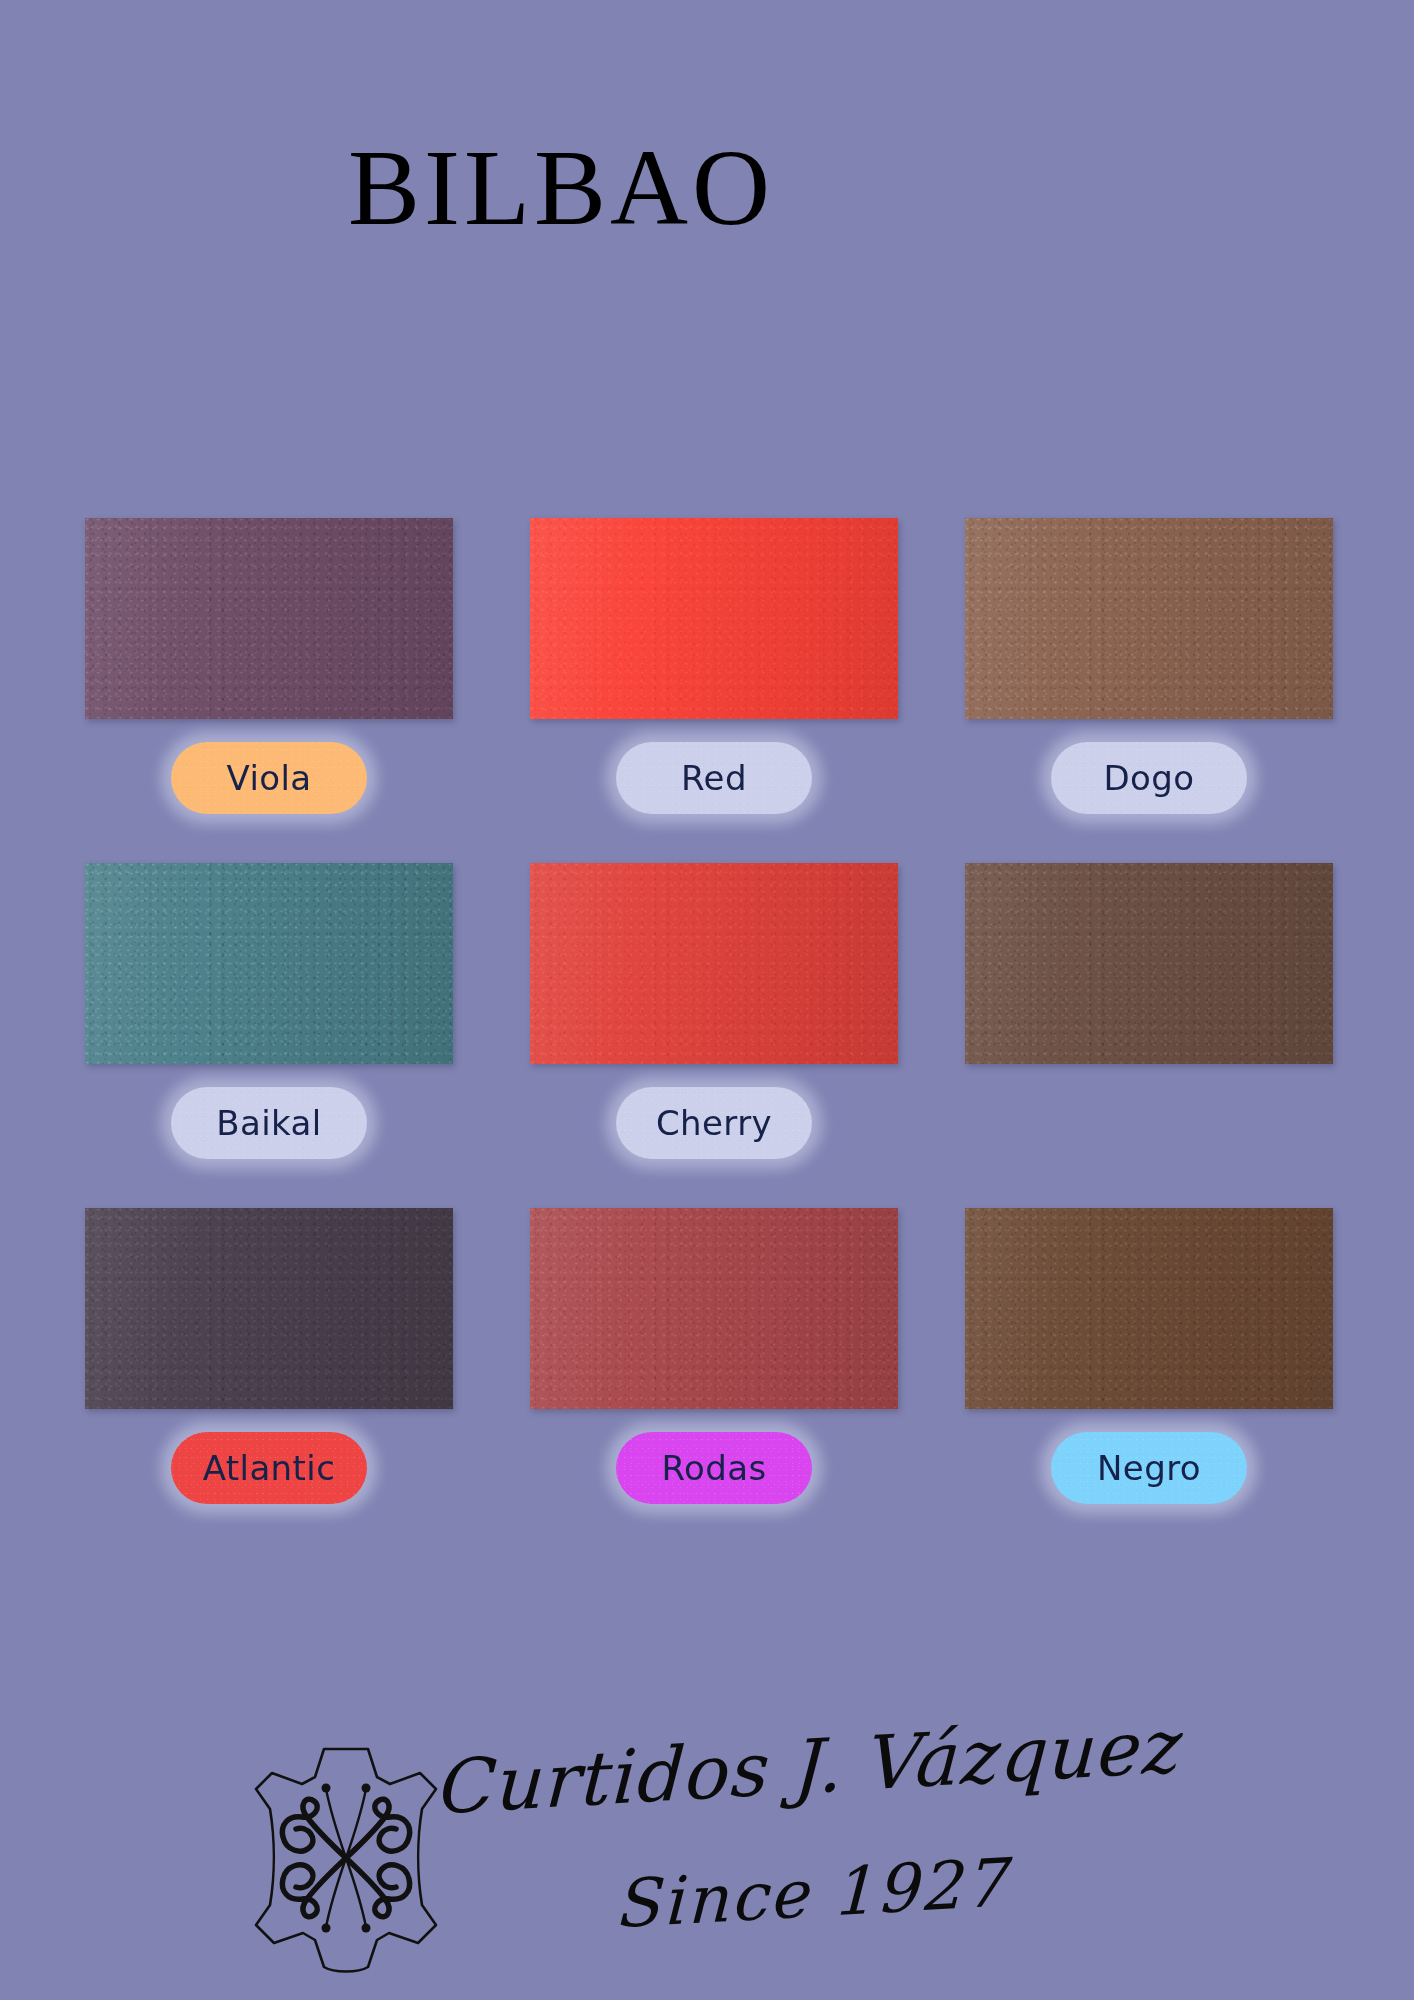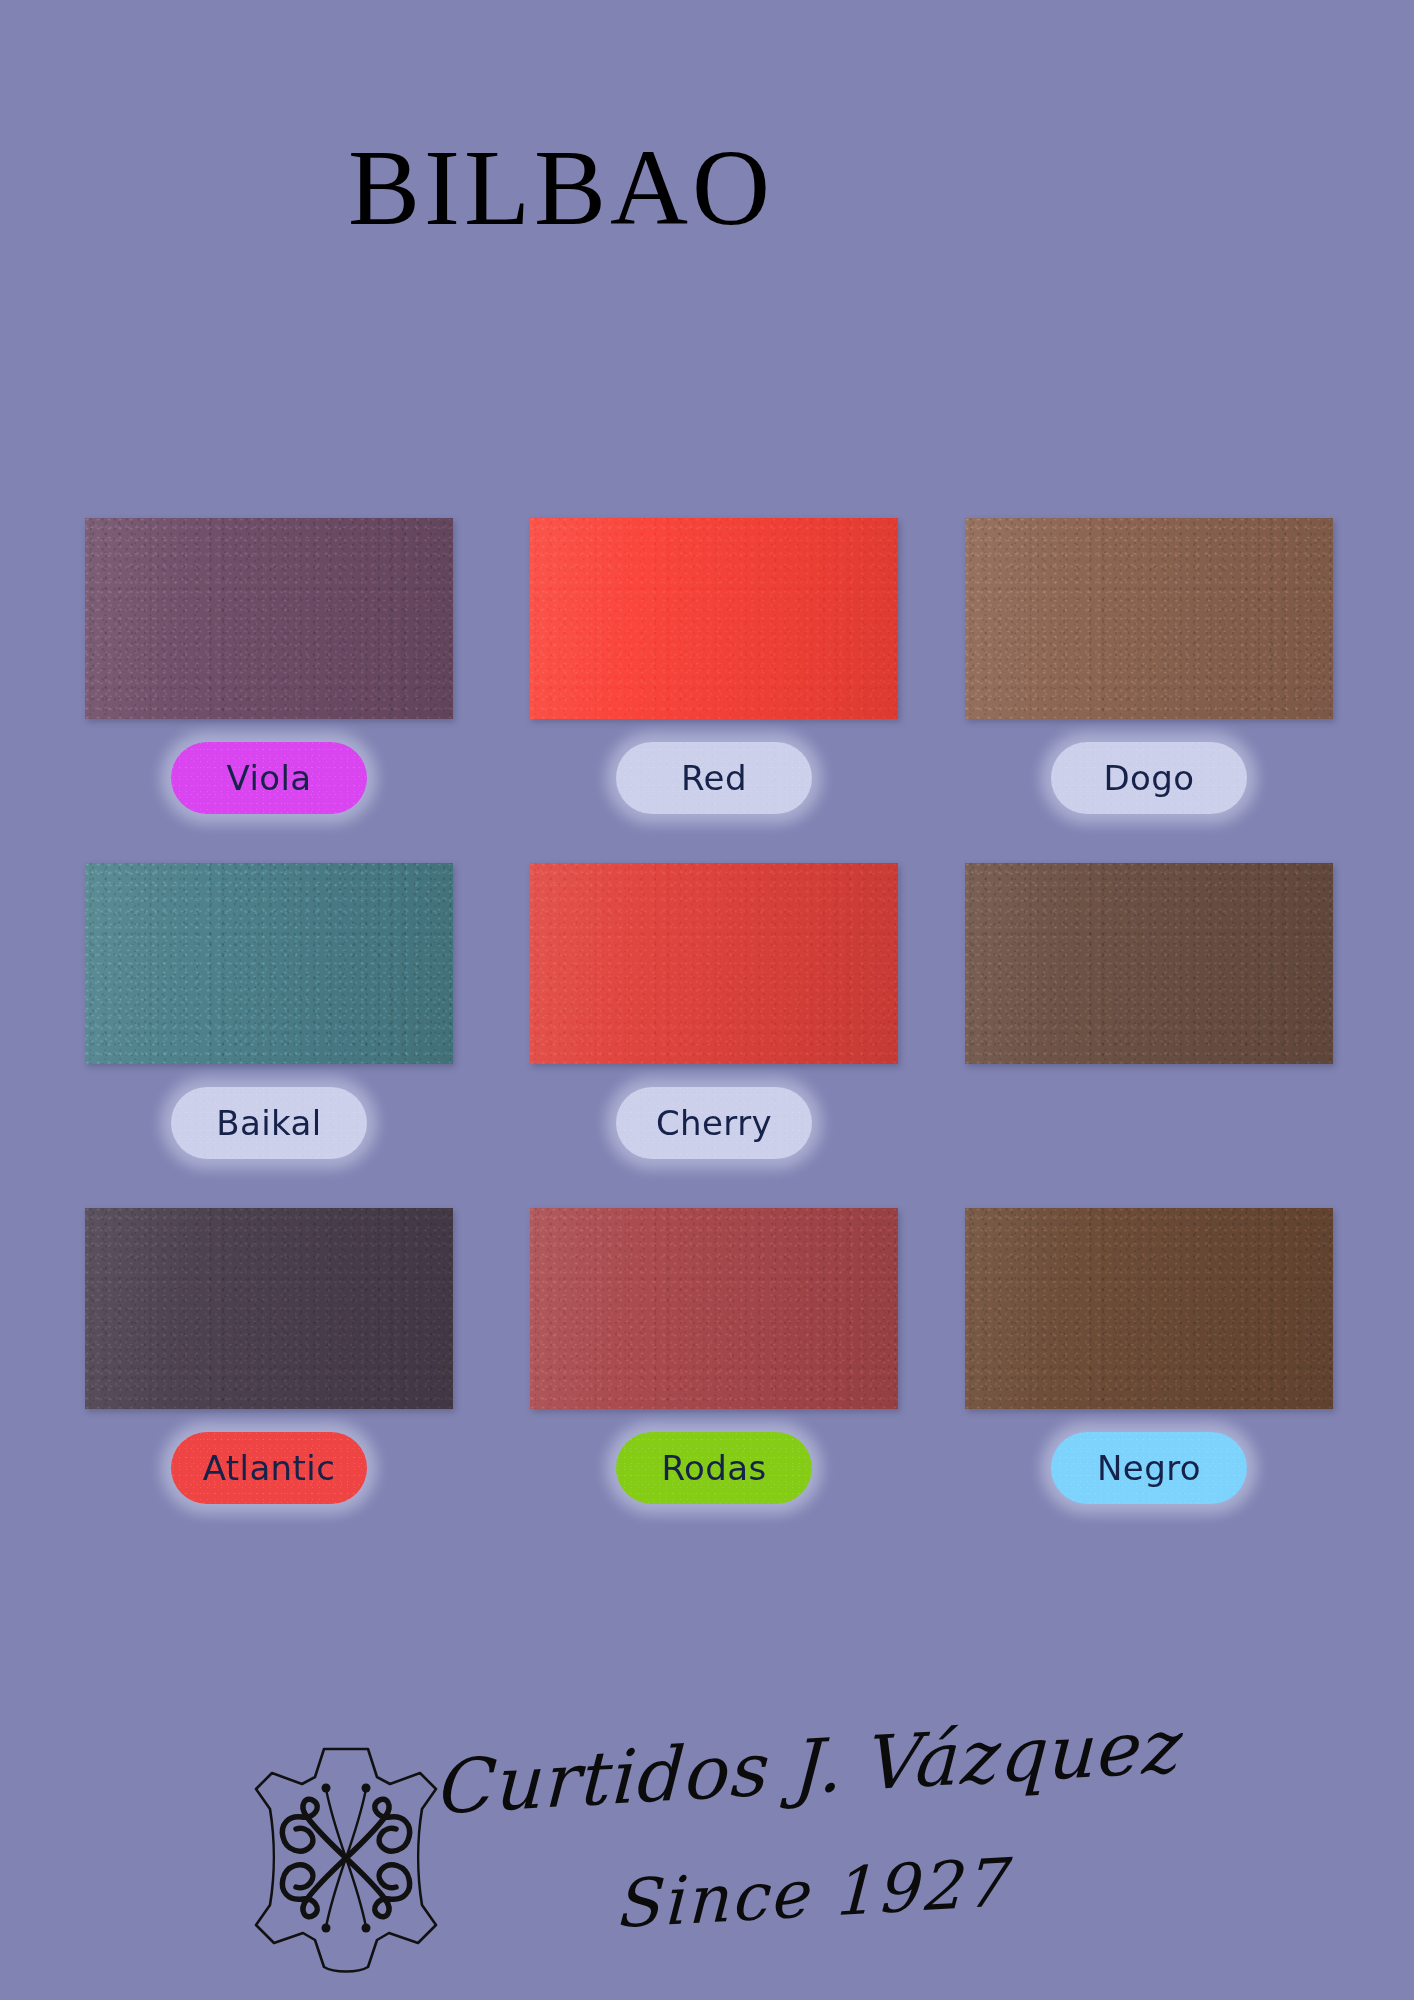--- a/index.html
+++ b/index.html
@@ -190,21 +190,21 @@
   <div class="title" style="color: rgb(0, 0, 0);">BILBAO</div>
 
   <div class="grid">
 
     <div class="cell r0 c0">
       <div class="swatch" style="background-color: rgb(110, 77, 103);">
         <div class="shade"></div>
         <div class="grain"></div>
       </div>
       <div class="label-wrap">
-        <div class="pill" style="background: #d946ef; color: rgb(22, 34, 74); box-shadow: rgba(204, 208, 234, 0.55) 0px 0px 14px 10px;">
+        <div class="pill" style="background: #fdba74; color: rgb(22, 34, 74); box-shadow: rgba(204, 208, 234, 0.55) 0px 0px 14px 10px;">
           <div class="speck"></div>
           <span class="txt">Viola</span>
         </div>
       </div>
     </div>
 
     <div class="cell r0 c1">
       <div class="swatch" style="background-color: rgb(250, 66, 56);">
         <div class="shade"></div>
         <div class="grain"></div>
@@ -275,21 +275,21 @@
         </div>
       </div>
     </div>
 
     <div class="cell r2 c1">
       <div class="swatch" style="background-color: rgb(168, 72, 76);">
         <div class="shade"></div>
         <div class="grain"></div>
       </div>
       <div class="label-wrap">
-        <div class="pill" style="background: #84cc16; color: rgb(22, 34, 74); box-shadow: rgba(204, 208, 234, 0.55) 0px 0px 14px 10px;">
+        <div class="pill" style="background: #d946ef; color: rgb(22, 34, 74); box-shadow: rgba(204, 208, 234, 0.55) 0px 0px 14px 10px;">
           <div class="speck"></div>
           <span class="txt">Rodas</span>
         </div>
       </div>
     </div>
 
     <div class="cell r2 c2">
       <div class="swatch" style="background-color: rgb(107, 74, 53);">
         <div class="shade"></div>
         <div class="grain"></div>

